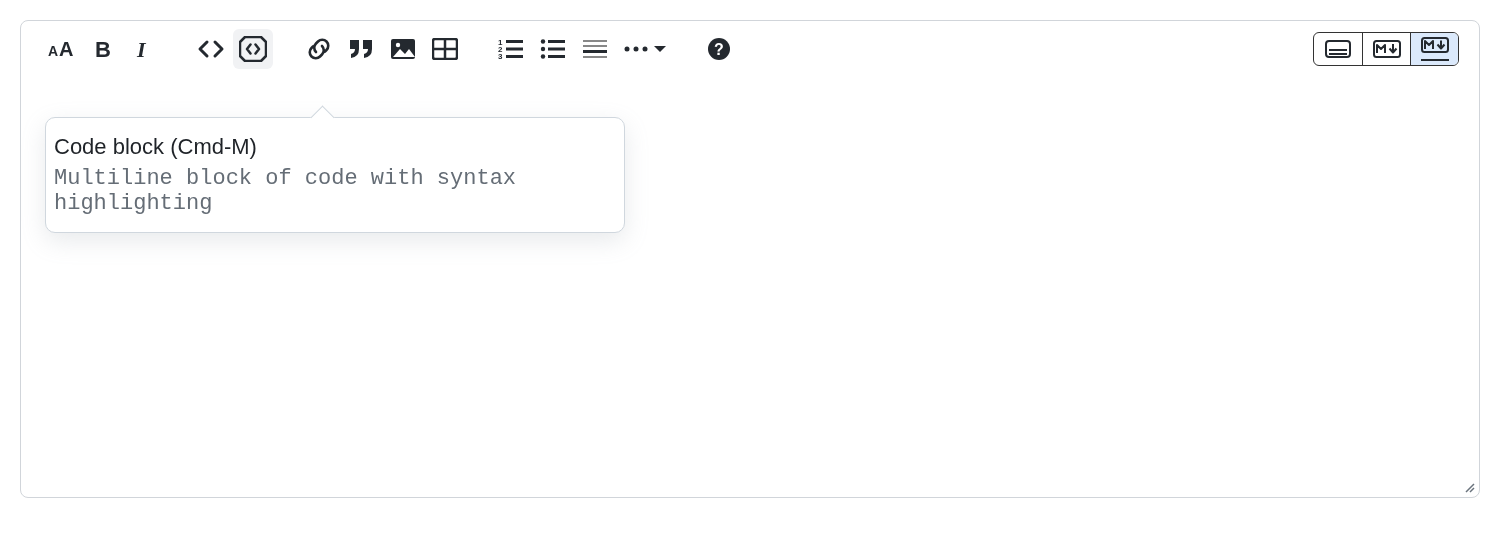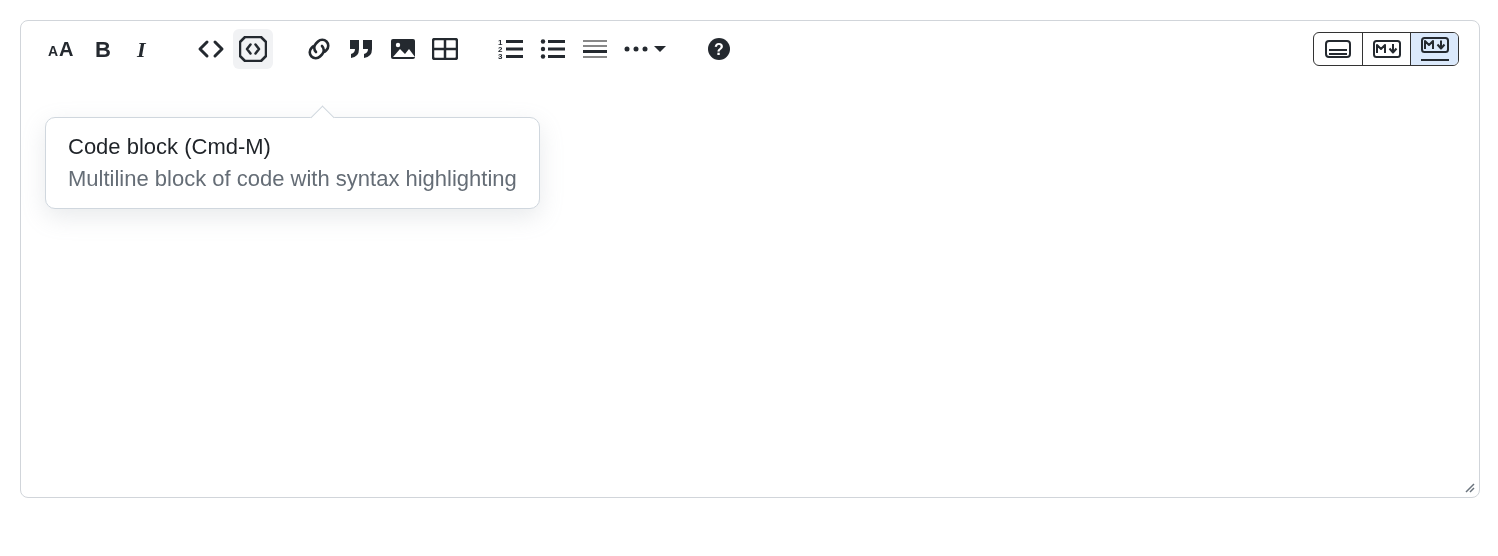--- a/index.html
+++ b/index.html
@@ -79,21 +79,21 @@
   }
   .resize-handle svg { display: block; }
   .tooltip {
     position: absolute;
     top: 96px;
     left: 24px;
     background: #fff;
     border: 1px solid #d0d7de;
     border-radius: 10px;
     box-shadow: 0 8px 24px rgba(140,149,159,0.2);
-    padding: 16px 22px;
+    padding: 16px 8px;
     max-width: 580px;
   }
   .tooltip::before {
     content: "";
     position: absolute;
     top: -9px;
     left: 268px;
     width: 16px;
     height: 16px;
     background: #fff;
@@ -104,20 +104,21 @@
   .tooltip-title {
     font-size: 22px;
     font-weight: 400;
     color: #1f2328;
     margin-bottom: 6px;
   }
   .tooltip-desc {
     font-size: 22px;
     font-weight: 400;
     color: #656d76;
+    font-family: Liberation Mono, monospace;
   }
   .md-badge-under {
     display: inline-block;
     border-bottom: 2.5px solid currentColor;
     padding-bottom: 2px;
   }
 </style>
 </head>
 <body>
 

